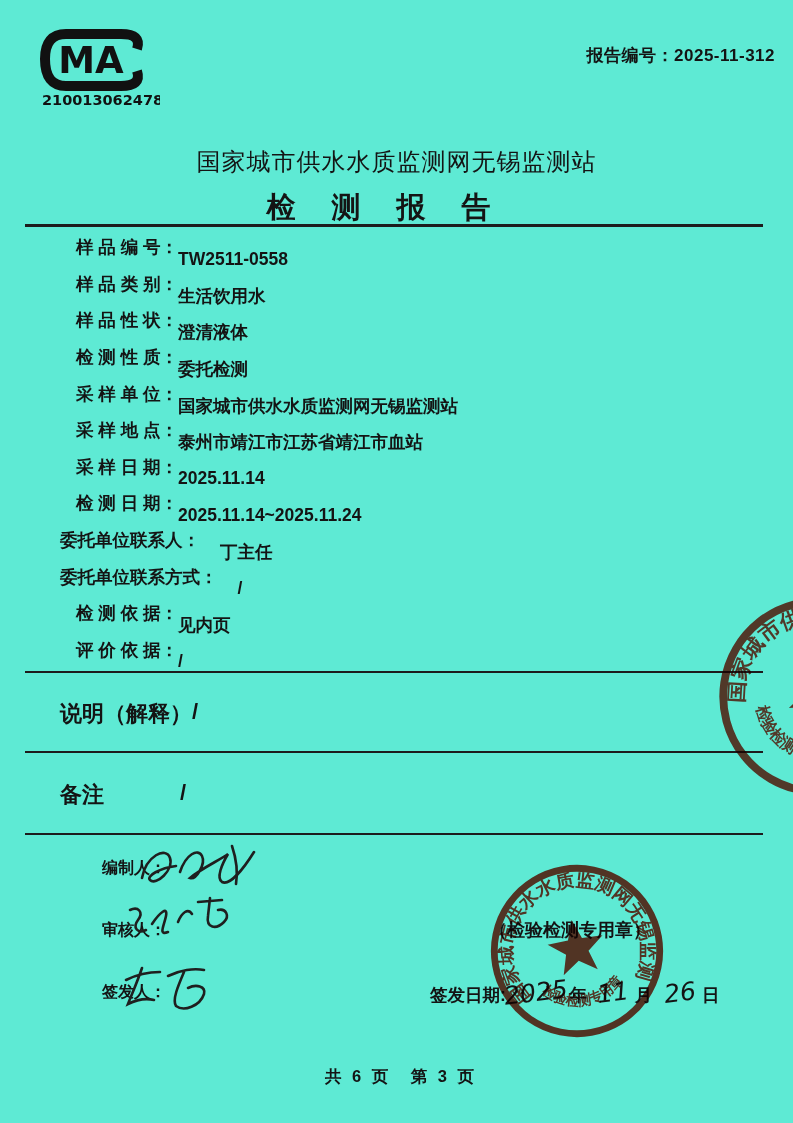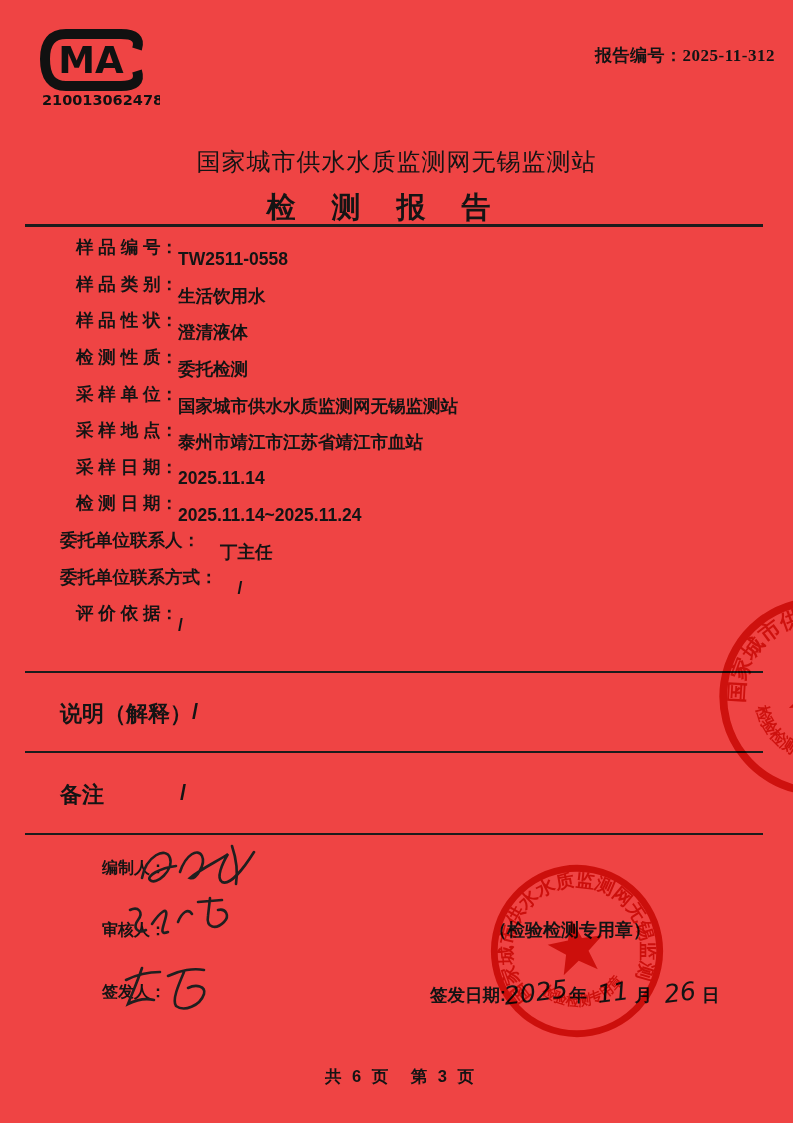--- a/index.html
+++ b/index.html
@@ -1,30 +1,30 @@
 <!DOCTYPE html>
 <html><head>
 <meta charset="utf-8">
 <style>
   * { margin:0; padding:0; box-sizing:border-box; }
   html,body { background:#e8e8e8; }
   .page {
     position:relative;
     width:793px; height:1123px;
     margin:0 auto;
-    background:#ef4444;
+    background:#5eead4;
     overflow:hidden;
     color:#141414;
     font-family:"Liberation Sans", sans-serif;
   }
   
   .cma-logo { position:absolute; left:38px; top:28px; }
   .report-no {
     position:absolute; top:44px; right:18px;
-    font-family:Liberation Serif, serif;
+    font-family:Liberation Sans, sans-serif;
     font-weight:600; font-size:17px; letter-spacing:.5px;text-align:right;
   }
   .org-title {
     position:absolute; top:146px; left:0; width:100%;
     text-align:center;
     font-family:"Liberation Serif", serif;
     font-size:24px; font-weight:500; letter-spacing:1px;
   }
   .doc-title {
     position:absolute; top:188px; left:0; width:100%;
@@ -135,20 +135,24 @@
         <span class="f-label">检 测 日 期：</span>
         <span class="f-value">2025.11.14~2025.11.24</span>
       </div>
     <div class="f-row wide">
         <span class="f-label">委托单位联系人：</span>
         <span class="f-value">丁主任</span>
       </div>
     <div class="f-row wide">
         <span class="f-label">委托单位联系方式：</span>
         <span class="f-value">/</span>
+      </div>
+    <div class="f-row">
+        <span class="f-label">检 测 依 据：</span>
+        <span class="f-value">见内页</span>
       </div>
     <div class="f-row">
         <span class="f-label">评 价 依 据：</span>
         <span class="f-value">/</span>
       </div>
   </div>
 
   <div class="note" style="top:699px">
     <span class="n-label">说明（解释）</span>
     <span>/</span>

